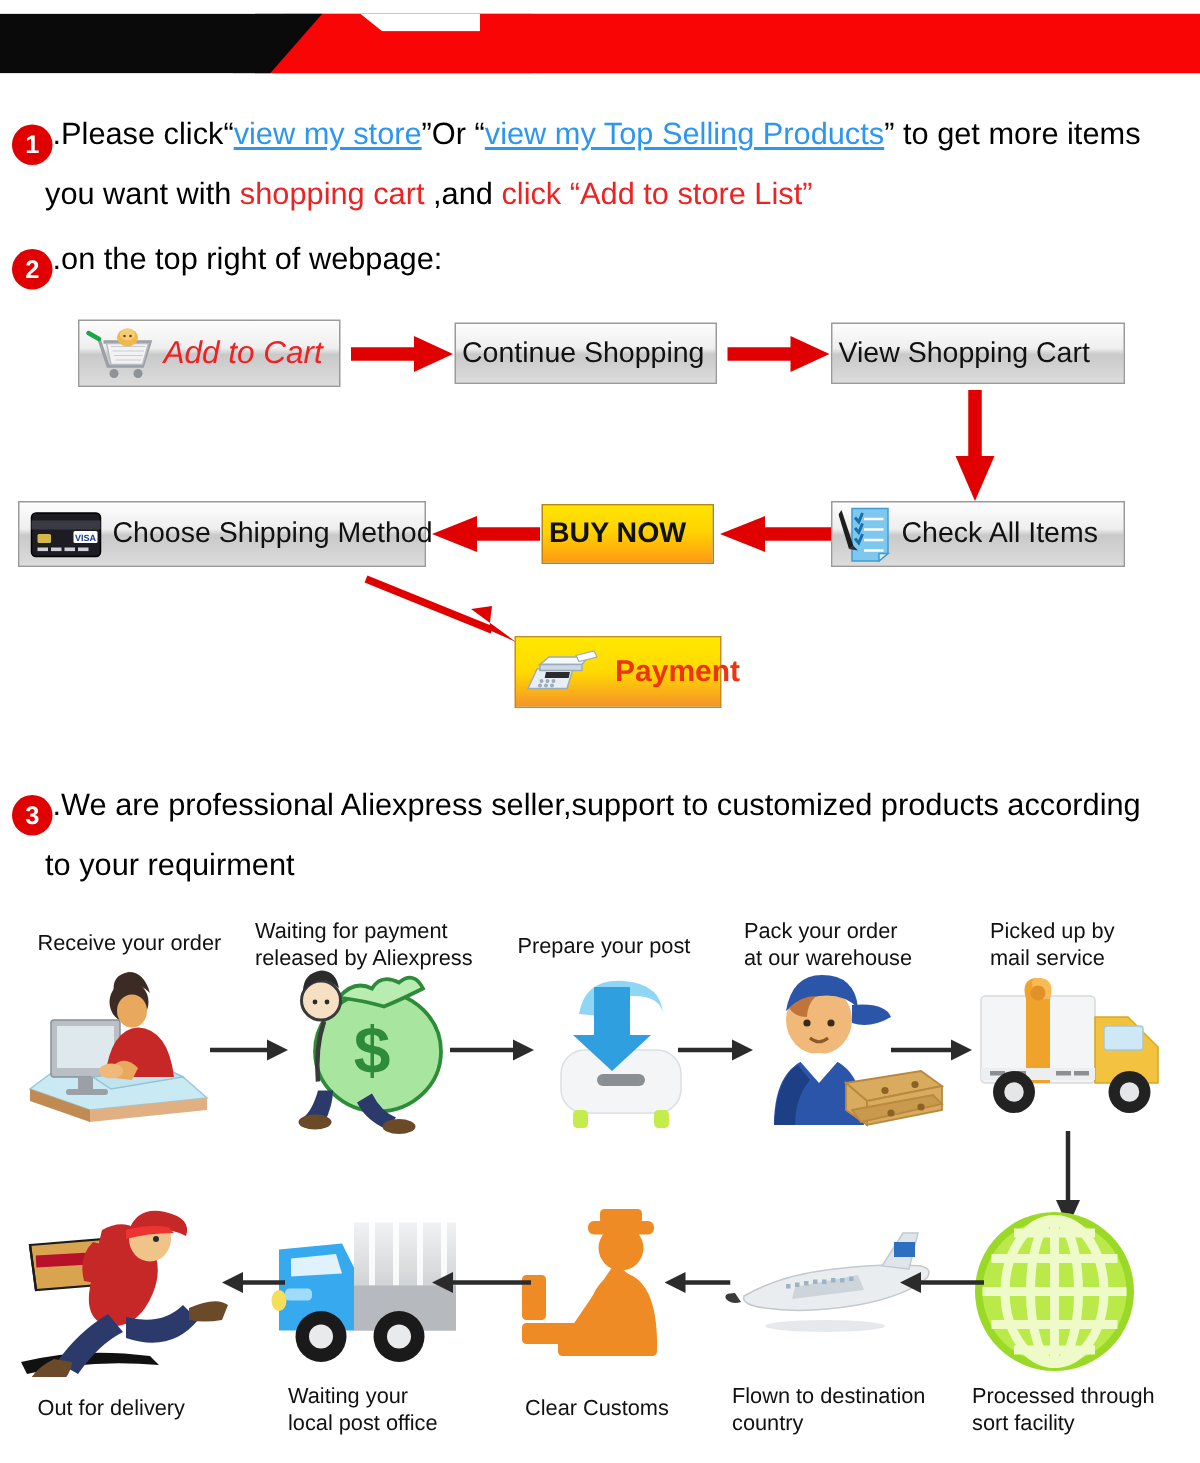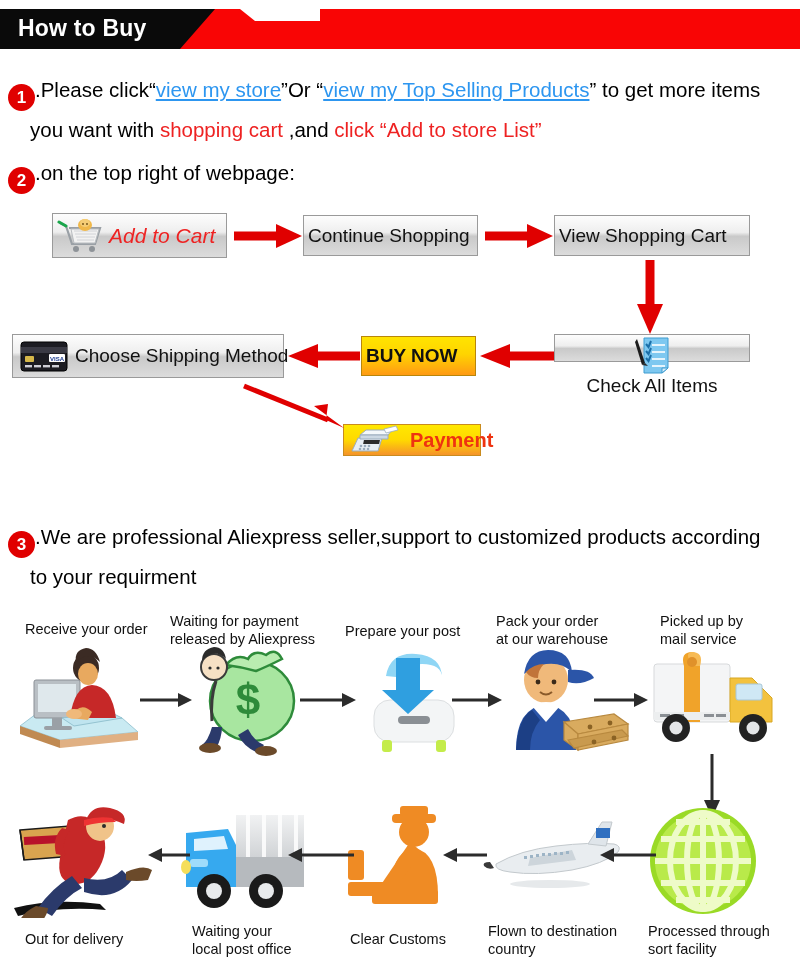--- a/index.html
+++ b/index.html
@@ -114,22 +114,22 @@
     border: 1px solid #c98b1e;
     color: #ee3311;
     font-weight: bold;
   }
 
   #btn-add-cart       { left: 52px;  top: 213px; width: 175px; height: 45px; justify-content: flex-start; font-style: italic; }
   #btn-continue-shop  { left: 303px; top: 215px; width: 175px; height: 41px; }
   #btn-view-cart      { left: 554px; top: 215px; width: 196px; height: 41px; }
   #btn-choose-ship    { left: 12px;  top: 334px; width: 272px; height: 44px; justify-content: flex-start;}
   #btn-buy-now        { left: 361px; top: 336px; width: 115px; height: 40px; }
-  #btn-check-items    { left: 554px; top: 334px; width: 196px; height: 28px; justify-content: flex-start; flex-direction: column;}
-  #btn-payment        { left: 343px; top: 424px; width: 138px; height: 32px; justify-content: flex-start;}
+  #btn-check-items    { left: 554px; top: 334px; width: 196px; height: 44px; justify-content: flex-start;}
+  #btn-payment        { left: 343px; top: 424px; width: 138px; height: 48px; justify-content: flex-start;}
 
   .btn-label { padding: 0 4px; }
 
   
   .ico-cart   { width: 48px; height: 38px; margin-left: 4px; flex: 0 0 auto; }
   .ico-card   { width: 52px; height: 34px; margin-left: 6px; flex: 0 0 auto; }
   .ico-check  { width: 38px; height: 40px; margin-left: 4px; flex: 0 0 auto; }
   .ico-reg    { width: 58px; height: 38px; margin-left: 4px; flex: 0 0 auto; }
 
   
@@ -146,21 +146,20 @@
   .grey-arrow { position: absolute; }
 </style>
 </head>
 <body>
 
 <div class="banner">
   <div class="banner-red"></div>
   <div class="banner-red-slant"></div>
   <div class="banner-red-notch"></div>
   <div class="banner-black"></div>
-  <div class="banner-title">How to Buy</div>
 </div>
 
 <div class="para step1">
   <span class="step-badge">1</span><span>.Please click“</span><span class="blue">view my store</span><span>”Or “</span><span class="blue">view my Top Selling Products</span><span>” to get more items</span>
 </div>
 <div class="para step1b">
   <span>you want with </span><span class="red">shopping cart</span><span> ,and </span><span class="red">click “Add to store List”</span>
 </div>
 
 <div class="para step2">

